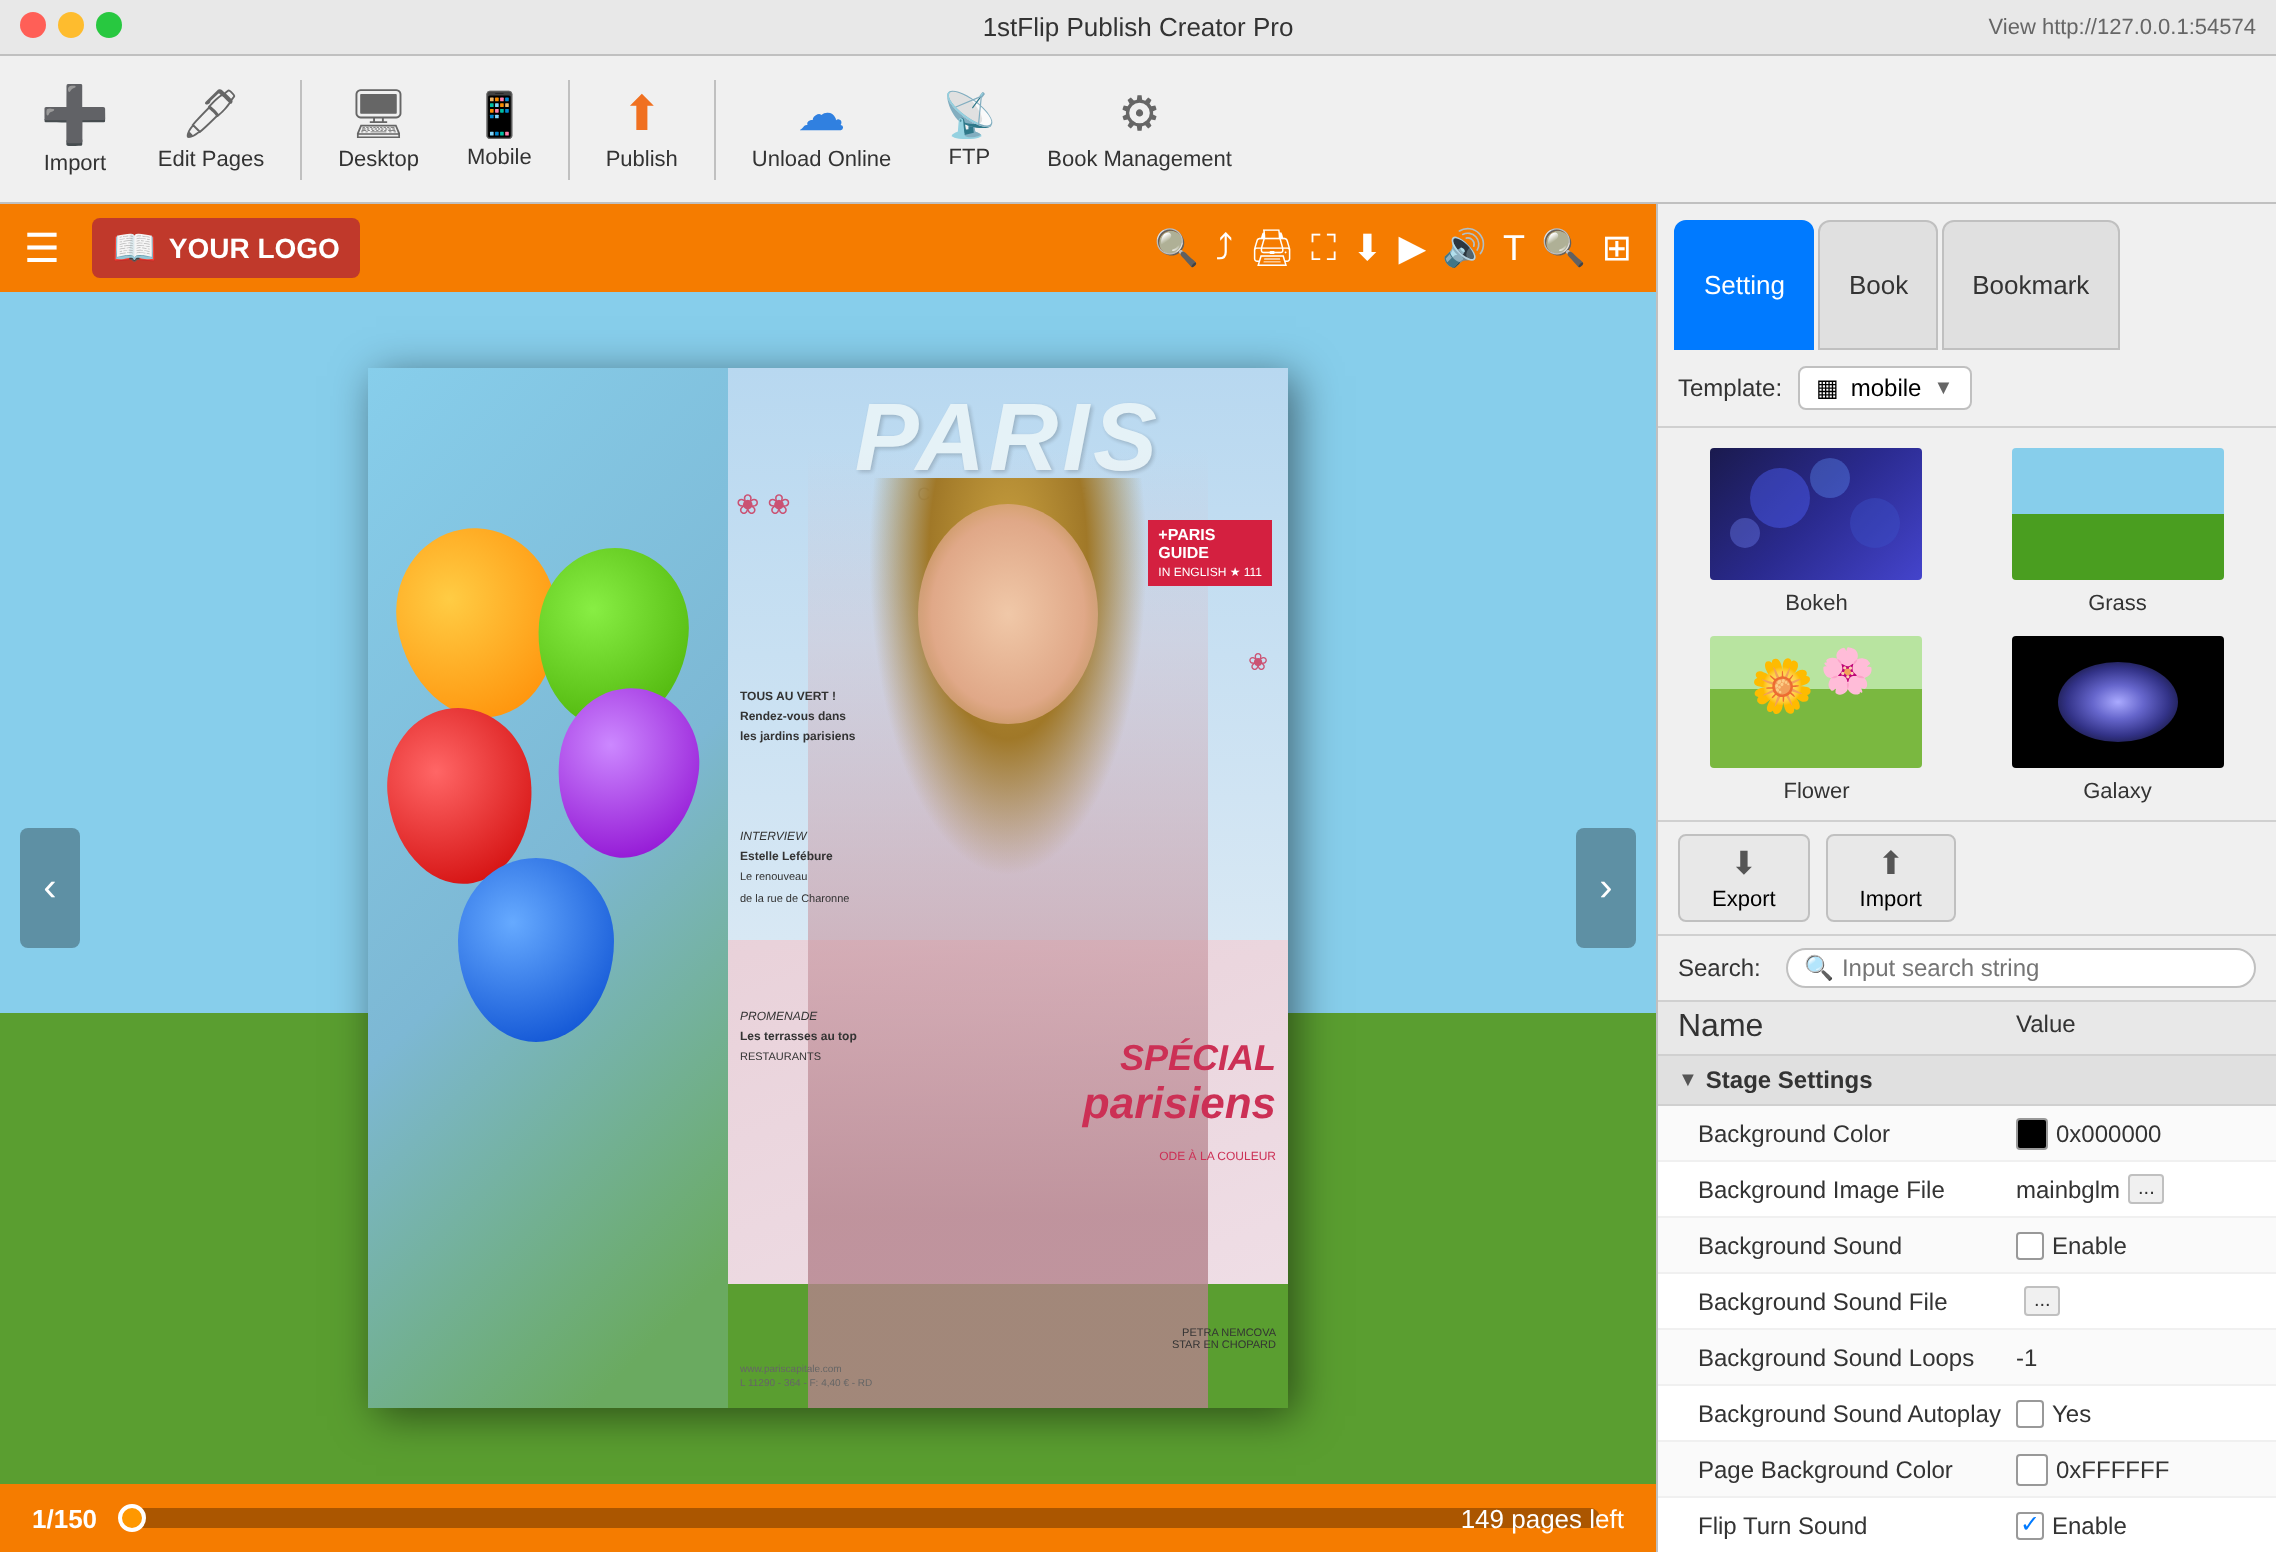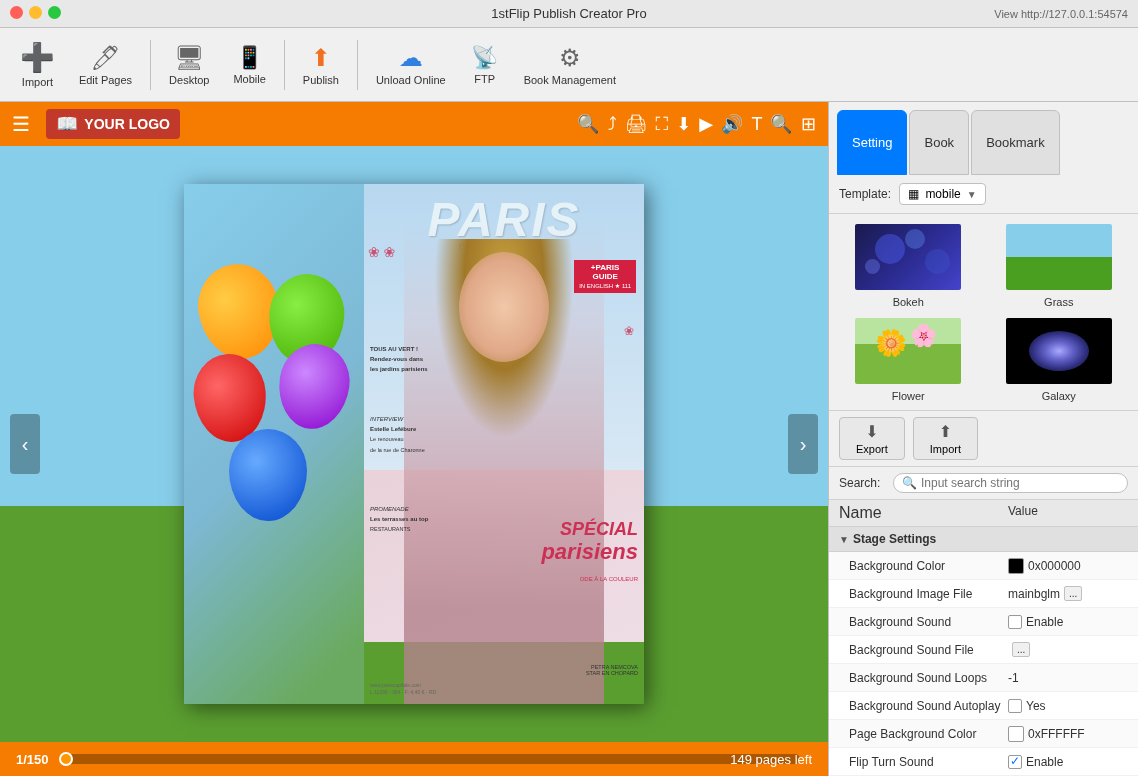--- a/index.html
+++ b/index.html
@@ -237,21 +237,21 @@
 
             <div style="position:absolute;top:8px;left:0;right:0;text-align:center;font-size:48px;font-weight:900;color:#e8f4f8;letter-spacing:2px;font-style:italic;opacity:0.95;text-shadow:1px 1px 2px rgba(0,0,0,0.2);">PARIS</div>
             <div style="position:absolute;top:58px;left:0;right:0;text-align:center;font-size:9px;color:#9ab0c0;letter-spacing:6px;">CAPITALE</div>
 
             <div style="position:absolute;bottom:0;left:50%;transform:translateX(-50%);width:200px;height:480px;background:linear-gradient(180deg,transparent 0%,rgba(220,180,190,0.3) 20%,rgba(200,150,160,0.6) 50%,rgba(180,130,140,0.8) 80%);"></div>
 
             <div style="position:absolute;top:55px;left:50%;transform:translateX(-50%);width:140px;height:200px;background:radial-gradient(ellipse at 50% 20%,#c8a040 0%,#a07828 40%,transparent 70%);"></div>
 
             <div style="position:absolute;top:68px;left:50%;transform:translateX(-50%);width:90px;height:110px;background:radial-gradient(ellipse,#f0c8a8 0%,#e0a888 60%,transparent 100%);border-radius:50%;"></div>
 
-            <div style="position:absolute;top:76px;right:8px;background:#d42040;color:white;font-size:8px;font-weight:bold;padding:3px 5px;text-align:center;">+PARIS<br>GUIDE<br><span style="font-size:6px;font-weight:normal;">IN ENGLISH ★ 111</span></div>
+            <div style="position:absolute;top:76px;right:8px;background:#d42040;color:white;font-size:8px;font-weight:bold;padding:3px 5px;">+PARIS<br>GUIDE<br><span style="font-size:6px;font-weight:normal;">IN ENGLISH ★ 111</span></div>
 
             <div style="position:absolute;top:60px;left:4px;color:#cc4466;font-size:14px;opacity:0.9;">❀ ❀</div>
             <div style="position:absolute;top:140px;right:10px;color:#cc4466;font-size:12px;opacity:0.9;">❀</div>
 
             <div style="position:absolute;left:6px;top:160px;font-size:6px;color:#333;line-height:1.7;font-weight:bold;">TOUS AU VERT !<br><span style="font-weight:600;">Rendez-vous dans</span><br><span style="font-weight:600;">les jardins parisiens</span></div>
             <div style="position:absolute;left:6px;top:230px;font-size:6px;color:#333;line-height:1.7;"><span style="font-style:italic;">INTERVIEW</span><br><span style="font-weight:bold;">Estelle Lefébure</span><br><span style="font-size:5.5px;">Le renouveau<br>de la rue de Charonne</span></div>
             <div style="position:absolute;left:6px;top:320px;font-size:6px;color:#333;line-height:1.7;"><span style="font-style:italic;">PROMENADE</span><br><span style="font-weight:bold;">Les terrasses au top</span><br><span style="font-size:5.5px;">RESTAURANTS</span></div>
 
             <div style="position:absolute;bottom:140px;right:6px;font-style:italic;font-size:18px;color:#cc3055;font-weight:bold;text-align:right;line-height:1.1;">SPÉCIAL<br><span style="font-size:22px;">parisiens</span></div>
             <div style="position:absolute;bottom:122px;right:6px;font-size:6px;color:#cc3055;text-align:right;">ODE À LA COULEUR</div>

